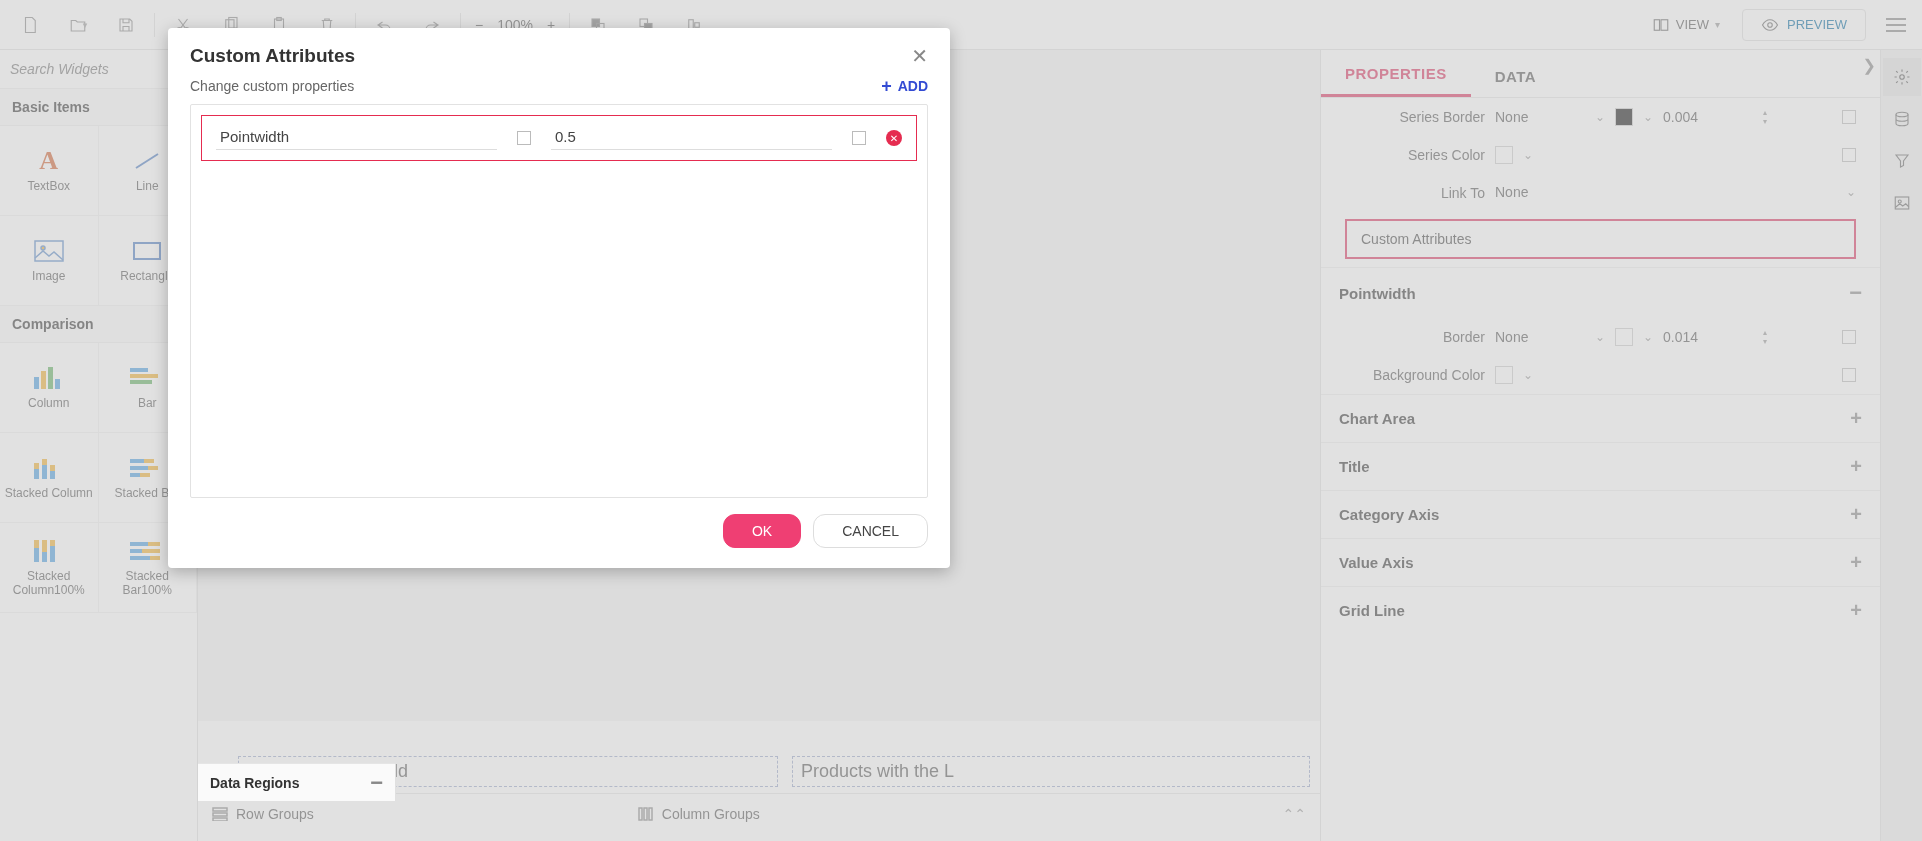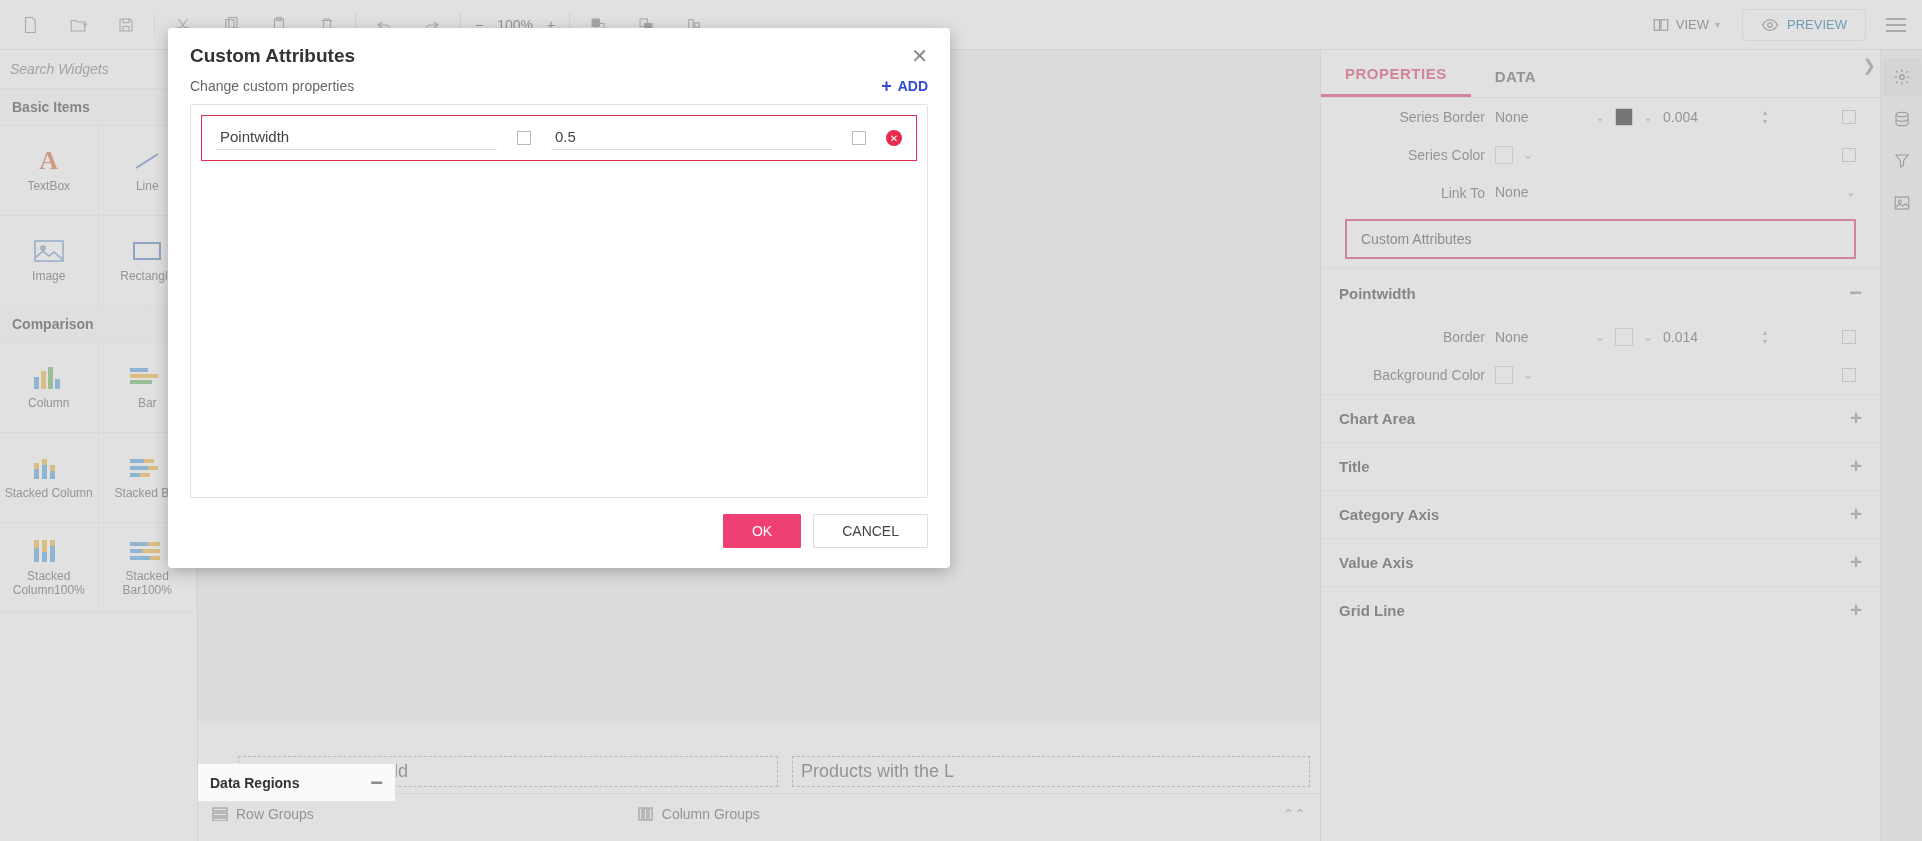--- a/index.html
+++ b/index.html
@@ -77,21 +77,21 @@
 .modal-hdr h2 { font-size: 19px; font-weight: 600; color: #333; }
 .modal-close { color: #888; font-size: 20px; cursor: pointer; }
 .modal-sub { display: flex; justify-content: space-between; align-items: center; padding: 0 22px 10px; font-size: 14px; color: #666; }
 .add-link { color: #334bd3; font-weight: 600; font-size: 14px; display: flex; align-items: center; gap: 6px; cursor: pointer; }
 .attr-list { flex: 1; margin: 0 22px 16px; border: 1px solid #e2e2e2; border-radius: 2px; padding: 10px; }
 .attr-row { border: 1.5px solid #e52c50; padding: 10px 14px; display: flex; align-items: center; gap: 20px; }
 .attr-in { flex: 1; border: none; border-bottom: 1px solid #ddd; outline: none; font-size: 15px; color: #444; padding: 2px 4px 4px; background: transparent; }
 .attr-cb { width: 14px; height: 14px; border: 1px solid #bbb; }
 .attr-del { width: 16px; height: 16px; border-radius: 50%; background: #e52c50; color: #fff; font-size: 10px; display: flex; align-items: center; justify-content: center; cursor: pointer; }
 .modal-footer { display: flex; justify-content: flex-end; gap: 12px; padding: 0 22px 20px; }
-.btn { padding: 8px 28px; border-radius: 1px; font-size: 14px; cursor: pointer; border: 1px solid #ddd; }
+.btn { padding: 8px 28px; border-radius: 12px; font-size: 14px; cursor: pointer; border: 1px solid #ddd; }
 .btn.ok { background: #ef3f73; color: #fff; border-color: #ef3f73; }
 .btn.cancel { background: #fff; color: #444; }
 
 svg.icon { width: 18px; height: 18px; }
 </style>
 </head>
 <body>
 
 <div class="top-toolbar">
   <div class="tb-left">

